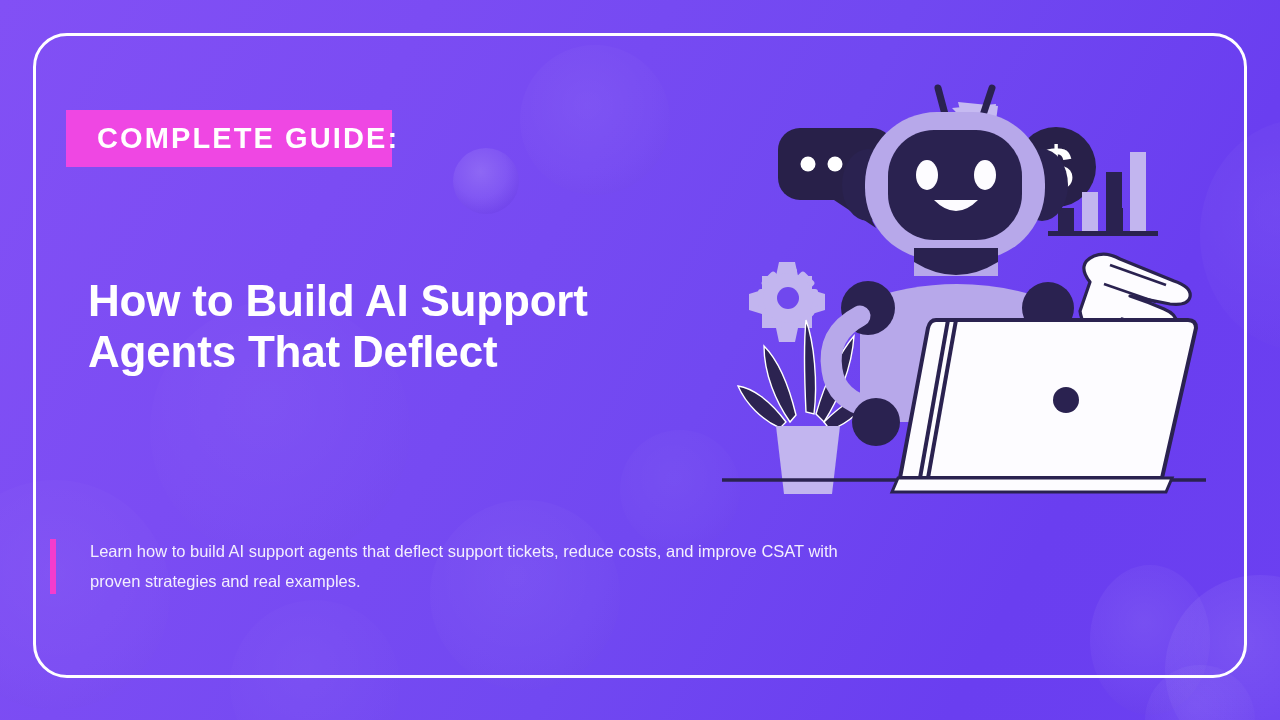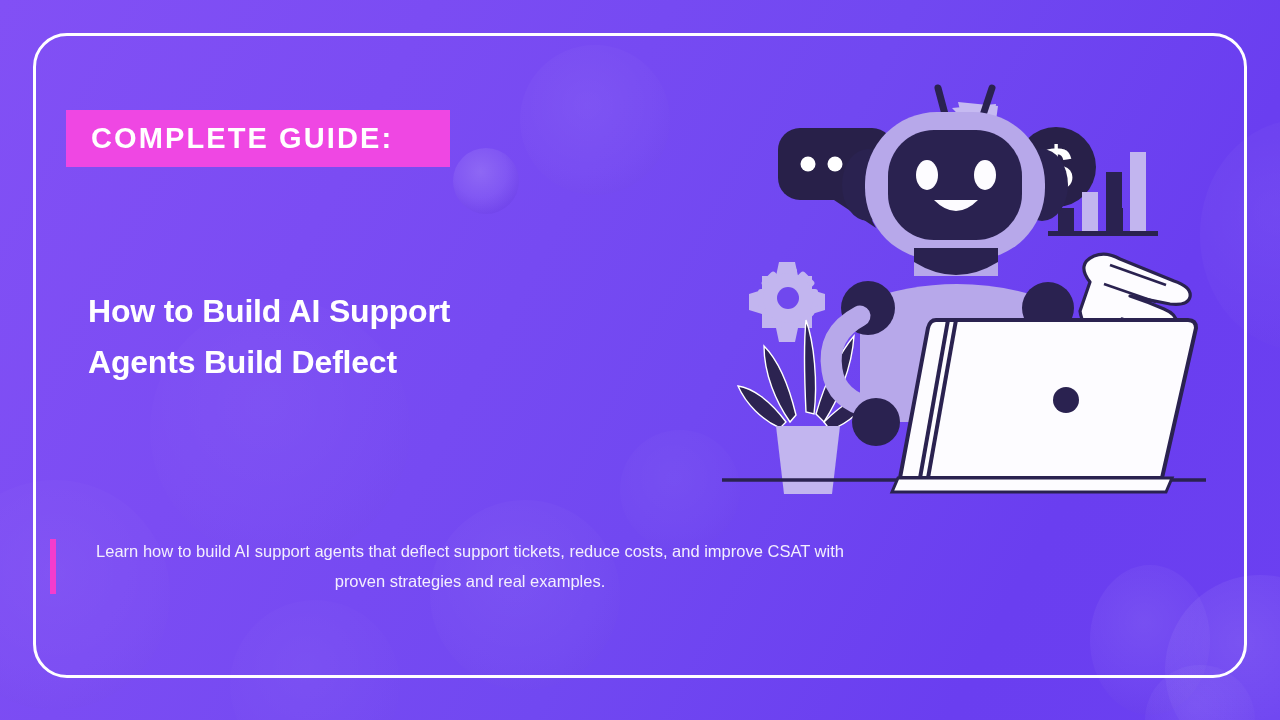--- a/index.html
+++ b/index.html
@@ -79,43 +79,42 @@
     border-radius:34px;
     pointer-events:none;
   }
 
   
   .content { position:absolute; left:0; top:0; width:700px; height:720px; }
 
   .badge {
     position:absolute;
     left:66px; top:110px;
-    width:384px; height:57px;
+    width:326px; height:57px;
     background:#ef47e3;
-    display:flex; align-items:center;
+    display:flex; align-items:center;padding-left:6px;
   }
   .badge-text {
     color:#ffffff;
     font-size:29px;
     font-weight:700;
     letter-spacing:2.1px;
     padding-left:25px;
     white-space:nowrap;
   }
 
   .headline {
     position:absolute;
     left:88px; top:275px;
     width:600px;
     color:#ffffff;
-    font-size:32px;
+    font-size:44px;
     font-weight:700;
     line-height:51px;
     letter-spacing:-0.2px;
-    margin-top:11px;
   }
   .headline .hl-line { display:block; white-space:nowrap; }
 
   .subwrap {
     position:absolute;
     left:50px; top:536px;
     width:820px;
     display:flex;
     align-items:flex-start;
   }
@@ -125,21 +124,20 @@
     flex:none;
     margin-top:3px;
   }
   .subtitle {
     margin-left:34px;
     color:#f3eefe;
     font-size:16.5px;
     line-height:30px;
     font-weight:400;
     max-width:760px;
-    text-align:center;
   }
 
   
   .illustration {
     position:absolute;
     left:700px; top:70px;
     width:540px; height:430px;
   }
   .illustration svg { display:block; width:540px; height:430px; }
 </style>
@@ -273,21 +271,21 @@
   <div class="frame"></div>
 
   <div class="content">
 
     <div class="badge">
       <span class="badge-text">COMPLETE GUIDE:</span>
     </div>
 
     <h1 class="headline">
       <span class="hl-line">How to Build AI Support</span>
-      <span class="hl-line">Agents Build Deflect</span>
+      <span class="hl-line">Agents That Deflect</span>
     </h1>
 
     <div class="subwrap">
       <span class="accent-bar"></span>
       <p class="subtitle">Learn how to build AI support agents that deflect support tickets, reduce costs, and improve CSAT with proven strategies and real examples.</p>
     </div>
 
   </div>
 </div>
 

